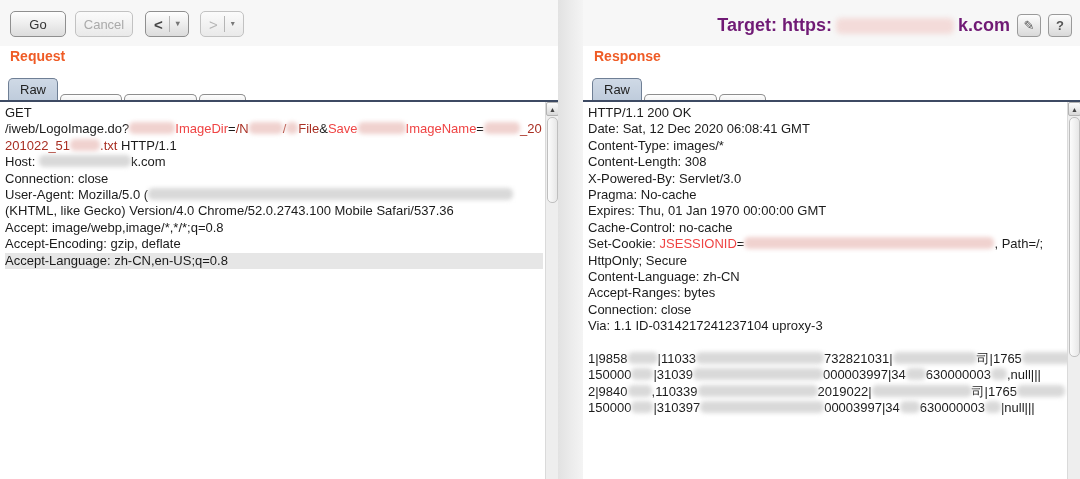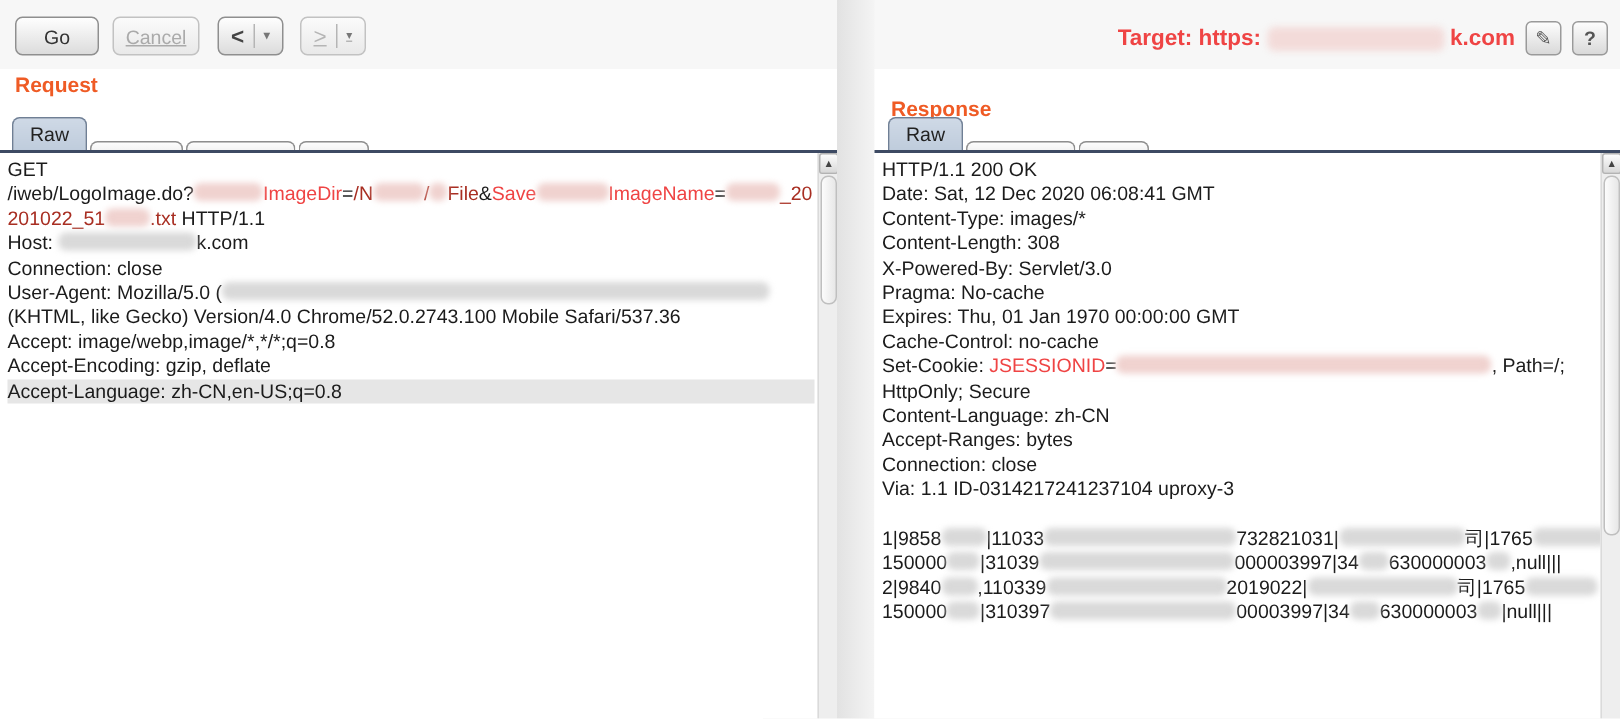--- a/index.html
+++ b/index.html
@@ -12,31 +12,31 @@
   
   .toolbar{position:absolute;left:0;top:0;width:1080px;height:46px;}
   .btn{
     position:absolute;top:11px;height:26px;box-sizing:border-box;
     border:1px solid #8f8f8f;border-radius:5px;
     background:linear-gradient(#fefefe,#dcdcdc);
     font-family:"Liberation Sans",sans-serif;font-size:13px;color:#333;
     display:inline-flex;align-items:center;justify-content:center;
     padding:0 12px;cursor:pointer;
   }
-  .btn.disabled{color:#aaa;border-color:#c2c2c2;background:linear-gradient(#fbfbfb,#e9e9e9);text-decoration:underline;}
+  .btn.disabled{color:#aaa;border-color:#c2c2c2;background:linear-gradient(#fbfbfb,#e9e9e9);}
   .btn .sep{width:1px;height:16px;background:#b5b5b5;margin:0 6px;}
   .btn .caret{font-size:8px;color:#777;line-height:1;}
   .btn.arrow{font-size:15px;color:#444;font-weight:bold;padding:0 8px;}
   .btn.arrow.disabled{color:#b5b5b5;font-weight:normal;}
   #go-btn{left:10px;width:56px;}
   #cancel-btn{left:75px;width:58px;}
   #prev-btn{left:145px;}
   #next-btn{left:200px;}
   .target-area{position:absolute;top:14px;right:8px;display:flex;align-items:center;gap:4px;}
-  .target-text{font-size:15px;font-weight:bold;color:#ef4444;white-space:pre;}
+  .target-text{font-size:18px;font-weight:bold;color:#701a75;white-space:pre;}
   .small-btn{
     width:24px;height:23px;box-sizing:border-box;margin-left:3px;
     border:1px solid #9a9a9a;border-radius:4px;
     background:linear-gradient(#fdfdfd,#d9d9d9);
     display:inline-flex;align-items:center;justify-content:center;
     font-size:13px;color:#555;font-weight:bold;cursor:pointer;
   }
   .small-btn .pencil{font-size:13px;font-weight:normal;color:#555;}
   
   .panel-title{position:absolute;font-size:14px;font-weight:bold;}
@@ -124,21 +124,21 @@
 <div class="tab-underline" style="left:0;top:100px;width:558px;background:#3d4a63;"></div>
 <div class="content" style="left:0;top:102px;width:545px;height:377px;"><div class="line"><span class="sg plain">GET</span></div><div class="line"><span class="sg plain">/iweb/LogoImage.do?</span><span class="blur pink" style="width: 46px;"></span><span class="sg blue">ImageDir</span><span class="sg plain">=</span><span class="sg red">/N</span><span class="blur pink" style="width: 34px;"></span><span class="sg red">/</span><span class="blur pink" style="width: 12px;"></span><span class="sg red">File</span><span class="sg plain">&amp;</span><span class="sg blue">Save</span><span class="blur pink" style="width: 48px;"></span><span class="sg blue">ImageName</span><span class="sg plain">=</span><span class="blur pink" style="width: 36px;"></span><span class="sg red">_20</span></div><div class="line"><span class="sg red">201022_51</span><span class="blur pink" style="width: 30px;"></span><span class="sg red">.txt</span><span class="sg plain"> HTTP/1.1</span></div><div class="line"><span class="sg plain">Host: </span><span class="blur gray" style="width: 92px;"></span><span class="sg plain">k.com</span></div><div class="line"><span class="sg plain">Connection: close</span></div><div class="line"><span class="sg plain">User-Agent: Mozilla/5.0 (</span><span class="blur gray" style="width: 365px;"></span></div><div class="line"><span class="sg plain">(KHTML, like Gecko) Version/4.0 Chrome/52.0.2743.100 Mobile Safari/537.36</span></div><div class="line"><span class="sg plain">Accept: image/webp,image/*,*/*;q=0.8</span></div><div class="line"><span class="sg plain">Accept-Encoding: gzip, deflate</span></div><div class="line hl"><span class="sg plain">Accept-Language: zh-CN,en-US;q=0.8</span></div></div>
 <div class="scrollbar" style="left:545px;top:102px;height:377px;">
   <div class="sb-up">▲</div>
   <div class="sb-thumb" style="top:15px;height:86px;"></div>
 </div>
 
 <div class="splitter"></div>
 
 <div class="white-bg" style="left:583px;top:46px;width:497px;height:433px;"></div>
-<div class="panel-title" style="left:594px;top:64px;color:#ef5b25;">Response</div>
+<div class="panel-title" style="left:594px;top:48px;color:#ef5b25;">Response</div>
 <div class="tabs" style="left:592px;top:78px;">
     <span class="tab active">Raw</span>
     <span class="tab">Headers</span>
     <span class="tab">Hex</span>
   </div>
 <div class="tab-underline" style="left:583px;top:100px;width:497px;background:#3d4a63;"></div>
 <div class="content" style="left:583px;top:102px;width:484px;height:377px;"><div class="line"><span class="sg plain">HTTP/1.1 200 OK</span></div><div class="line"><span class="sg plain">Date: Sat, 12 Dec 2020 06:08:41 GMT</span></div><div class="line"><span class="sg plain">Content-Type: images/*</span></div><div class="line"><span class="sg plain">Content-Length: 308</span></div><div class="line"><span class="sg plain">X-Powered-By: Servlet/3.0</span></div><div class="line"><span class="sg plain">Pragma: No-cache</span></div><div class="line"><span class="sg plain">Expires: Thu, 01 Jan 1970 00:00:00 GMT</span></div><div class="line"><span class="sg plain">Cache-Control: no-cache</span></div><div class="line"><span class="sg plain">Set-Cookie: </span><span class="sg blue">JSESSIONID</span><span class="sg plain">=</span><span class="blur pink" style="width: 250px;"></span><span class="sg plain">, Path=/;</span></div><div class="line"><span class="sg plain">HttpOnly; Secure</span></div><div class="line"><span class="sg plain">Content-Language: zh-CN</span></div><div class="line"><span class="sg plain">Accept-Ranges: bytes</span></div><div class="line"><span class="sg plain">Connection: close</span></div><div class="line"><span class="sg plain">Via: 1.1 ID-0314217241237104 uproxy-3</span></div><div class="line"></div><div class="line"><span class="sg plain">1|9858</span><span class="blur gray" style="width: 30px;"></span><span class="sg plain">|11033</span><span class="blur gray" style="width: 128px;"></span><span class="sg plain">732821031|</span><span class="blur gray" style="width: 84px;"></span><span class="sg plain">司|1765</span><span class="blur gray" style="width: 50px;"></span></div><div class="line"><span class="sg plain">150000</span><span class="blur gray" style="width: 22px;"></span><span class="sg plain">|31039</span><span class="blur gray" style="width: 130px;"></span><span class="sg plain">000003997|34</span><span class="blur gray" style="width: 20px;"></span><span class="sg plain">630000003</span><span class="blur gray" style="width: 16px;"></span><span class="sg plain">,null|||</span></div><div class="line"><span class="sg plain">2|9840</span><span class="blur gray" style="width: 24px;"></span><span class="sg plain">,110339</span><span class="blur gray" style="width: 120px;"></span><span class="sg plain">2019022|</span><span class="blur gray" style="width: 100px;"></span><span class="sg plain">司|1765</span><span class="blur gray" style="width: 48px;"></span></div><div class="line"><span class="sg plain">150000</span><span class="blur gray" style="width: 22px;"></span><span class="sg plain">|310397</span><span class="blur gray" style="width: 124px;"></span><span class="sg plain">00003997|34</span><span class="blur gray" style="width: 20px;"></span><span class="sg plain">630000003</span><span class="blur gray" style="width: 16px;"></span><span class="sg plain">|null|||</span></div></div>
 <div class="scrollbar" style="left:1067px;top:102px;height:377px;">
   <div class="sb-up">▲</div>
   <div class="sb-thumb" style="top:15px;height:240px;"></div>

